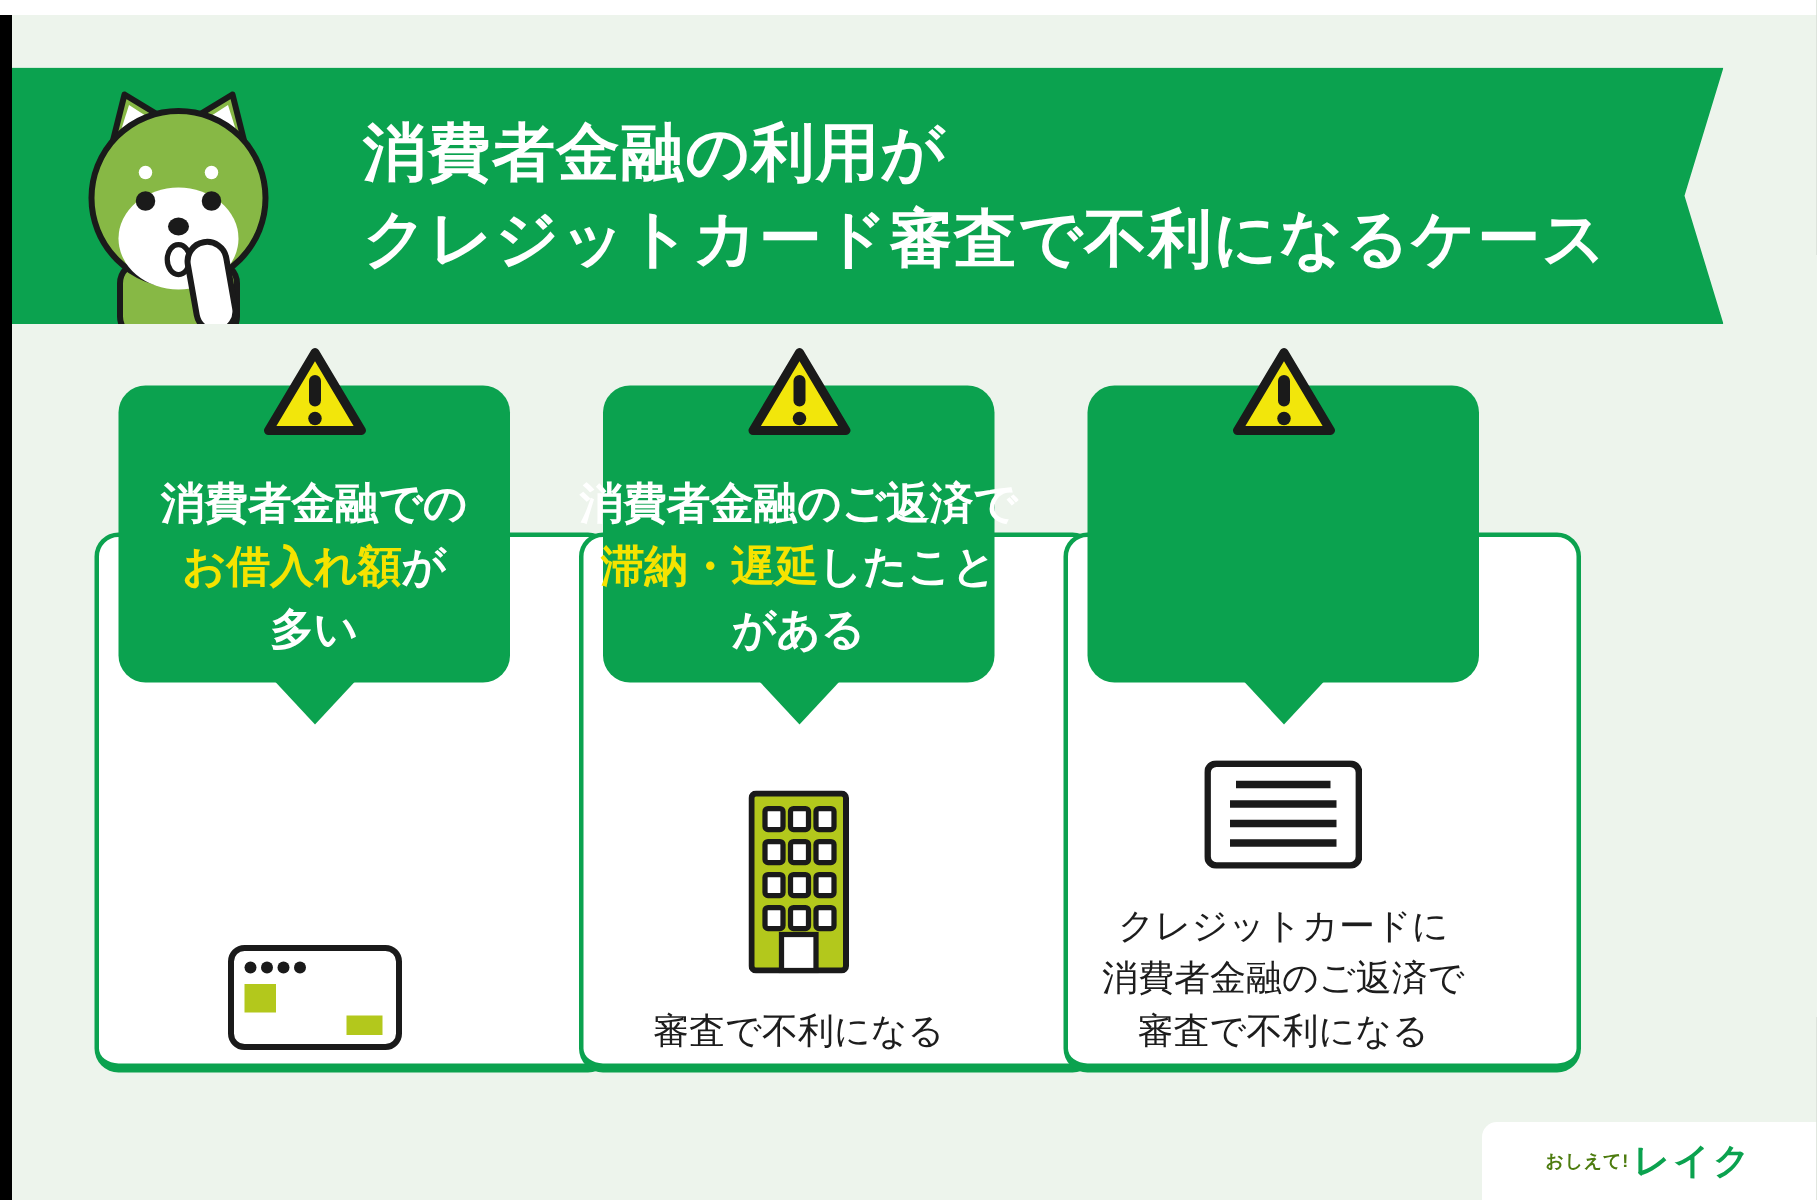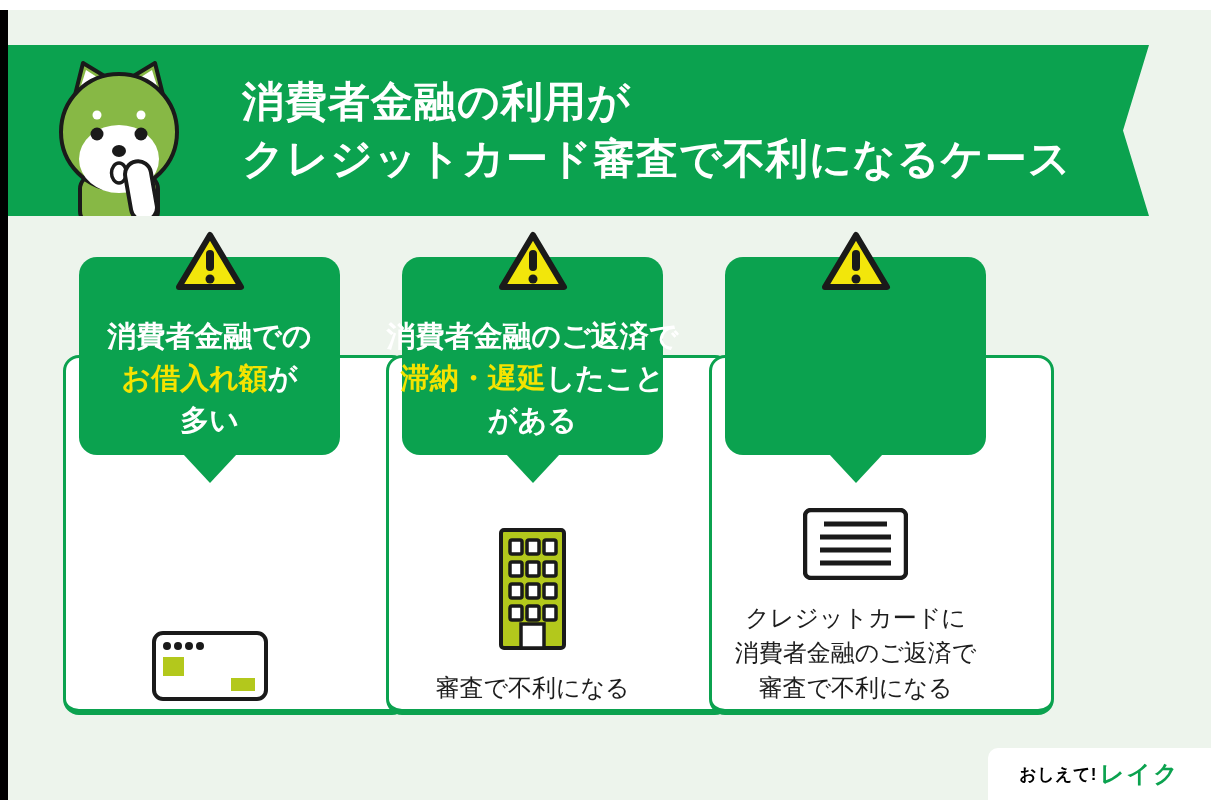--- a/index.html
+++ b/index.html
@@ -51,21 +51,21 @@
   .body-text{
     font-size:24px;line-height:35px;color:#1d1d1d;text-align:center;font-weight:500;
     white-space:nowrap;
   }
 
   
   .logo{
     position:absolute;right:0;bottom:0;width:223px;height:52px;background:#ffffff;
     border-radius:10px 0 0 0;display:flex;align-items:center;justify-content:center;gap:3px;
   }
-  .logo-prefix{color:#000000;font-weight:bold;font-size:17px;letter-spacing:0.5px;}
+  .logo-prefix{color:#4d7c0f;font-weight:bold;font-size:12px;letter-spacing:0.5px;}
   .logo-brand{color:#0ba24f;font-weight:bold;font-size:24px;letter-spacing:2px;}
 </style>
 </head>
 <body>
 
 <div class="canvas">
   <div class="top-strip"></div>
   <div class="edge-strip"></div>
 
   <div class="banner">

